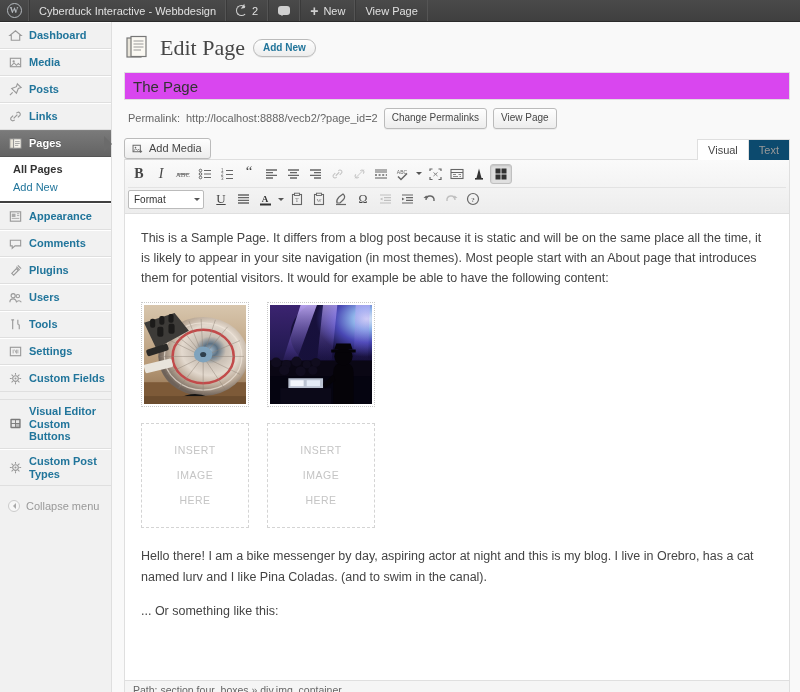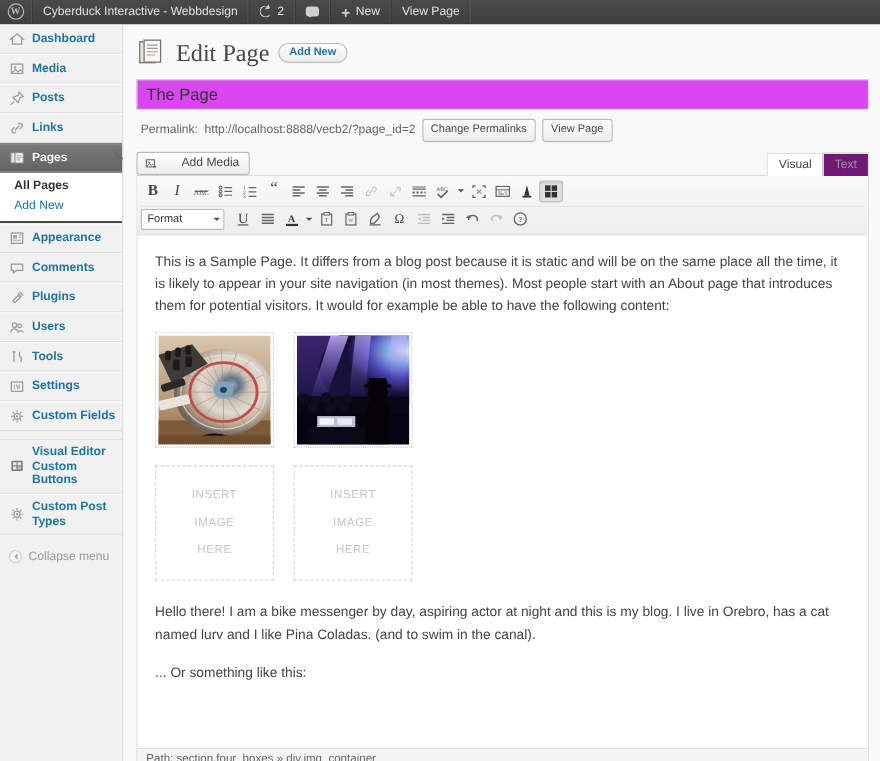--- a/index.html
+++ b/index.html
@@ -156,32 +156,32 @@
   .btn-sm {
     font-size: 10px; padding: 2px 7px;
     background: linear-gradient(to bottom, #fefefe 0%, #ededed 100%);
     border: 1px solid #bbb; border-radius: 3px;
     color: #464646; line-height: 1.45;
     box-shadow: 0 1px 0 rgba(0,0,0,.05);
   }
 
   .media-row { display: flex; align-items: flex-end; justify-content: space-between; }
   .add-media {
-    display: inline-flex; align-items: center; gap: 21px;
+    display: inline-flex; align-items: center; gap: 5px;
     font-size: 11px; color: #464646;
     background: linear-gradient(to bottom, #fefefe 0%, #ededed 100%);
     border: 1px solid #bbb; border-radius: 3px;
     padding: 3px 8px 3px 6px;
     box-shadow: 0 1px 0 rgba(0,0,0,.05);
   }
   .tabs { display: flex; align-items: center; gap: 0; }
   .etab {
     font-size: 11px; padding: 4px 10px 4px;
     border: 1px solid #dfdfdf; border-bottom: none;
-    background: #701a75; color: #999;
+    background: #0c4a6e; color: #999;
     margin-left: -1px; position: relative; top: 1px;
   }
   .etab.active { background: #fff; color: #464646; }
 
   
   .editor {
     border: 1px solid #dfdfdf; background: #fff;
     margin-top: 0; height: 522px;
     display: flex; flex-direction: column;
   }

